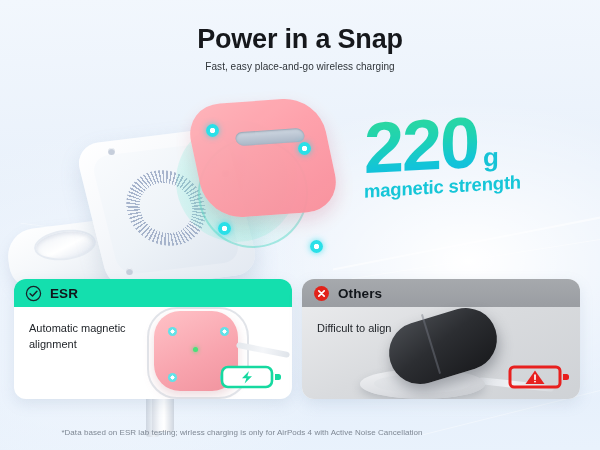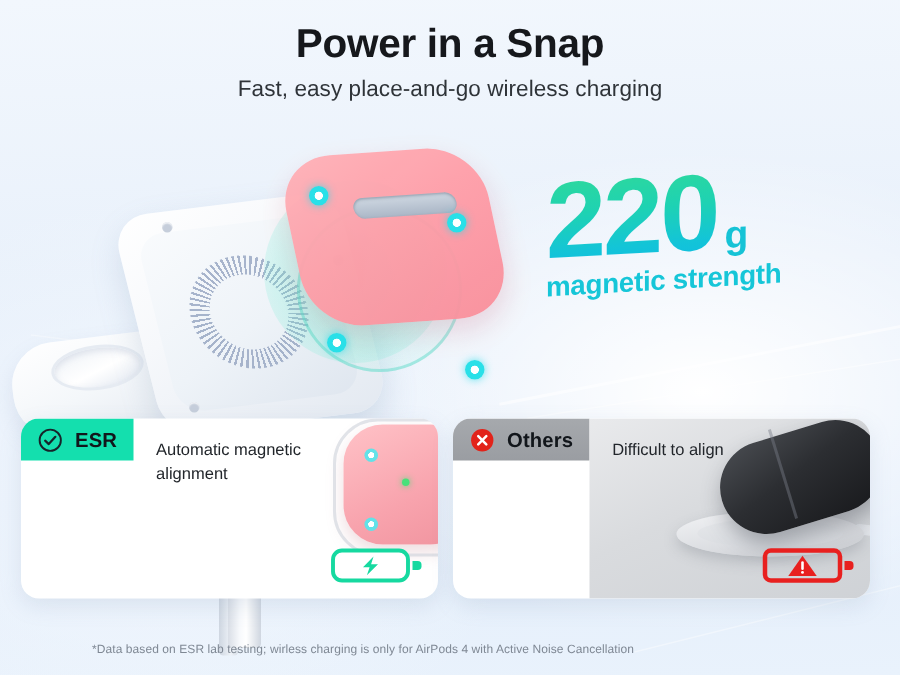--- a/index.html
+++ b/index.html
@@ -21,28 +21,28 @@
   }
 
   
   .streak{ position:absolute; background:rgba(255,255,255,.55); pointer-events:none; }
   .streak.s1{ width:320px; height:2px; left:330px; top:238px; transform:rotate(-11deg); }
   .streak.s2{ width:260px; height:1px; left:350px; top:258px; transform:rotate(-9deg); opacity:.8; }
   .streak.s3{ width:200px; height:1px; left:420px; top:410px; transform:rotate(-14deg); opacity:.7; }
   .streak.s4{ width:150px; height:1px; left:20px;  top:232px; transform:rotate(7deg); opacity:.6; }
 
   
-  .head{ position:absolute; left:0; top:14px; width:600px; text-align:center; }
+  .head{ position:absolute; left:0; top:24px; width:600px; text-align:center; }
   .title{
     font-size:27px; font-weight:bold; color:#16181c;
     letter-spacing:-.2px; line-height:1.12;
   }
   .subtitle{
     margin-top:7px;
-    font-size:15px; color:#2f3439; font-weight:normal;
+    font-size:10px; color:#2f3439; font-weight:normal;
     letter-spacing:.05px;
   }
 
   
   .msblock{ position:absolute; left:364px; top:112px; width:230px; }
   .msnum{
     font-size:72px; font-weight:bold; line-height:.92;
     letter-spacing:-2px;
     background:linear-gradient(178deg,#2fd99a 0%, #1ed2b3 42%, #13c4d8 78%, #0fbde2 100%);
     -webkit-background-clip:text; background-clip:text;
@@ -171,21 +171,21 @@
   .magdot.m4{ left:310px; top:158px; }
 
   
   .cards{ position:absolute; left:14px; top:279px; width:572px; height:134px; display:flex; gap:10px; }
   .card{
     width:278px; height:120px;
     border-radius:12px; overflow:hidden;
     background:#ffffff;
     box-shadow:0 5px 14px rgba(120,140,170,.17);
     position:relative;
-    display:flex; 
+    display:flex; flex-direction:column;
   }
   .card-head{
     height:28px; display:flex; align-items:center; gap:8px;
     padding:0 11px;
   }
   .card.esr .card-head{ background:#14dfae; }
   .card.others .card-head{ background:linear-gradient(180deg,#a6a9ad 0%, #9a9da2 100%); }
   .card-head-label{ font-size:13.5px; font-weight:bold; color:#12161b; letter-spacing:.1px; }
 
   .icon-check{ width:17px; height:17px; flex:0 0 auto; }

